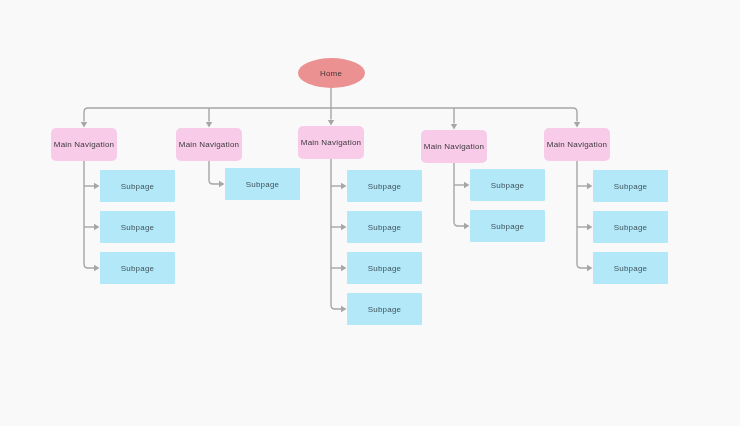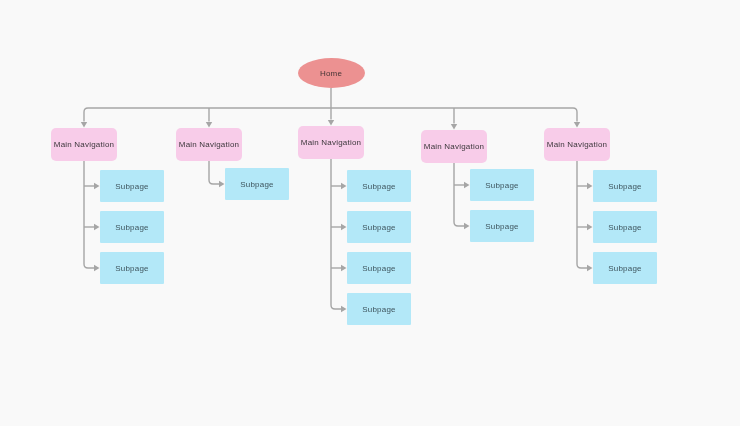--- a/index.html
+++ b/index.html
@@ -45,21 +45,21 @@
     background: var(--home-fill, #ec9191);
     color: var(--home-text, #463535);
   }
   .node-nav {
     width: 66px; height: 33px;
     border-radius: 5px;
     background: var(--nav-fill, #f8cce9);
     color: var(--nav-text, #3d383c);
   }
   .node-sub {
-    width: 64px; height: 32px;
+    width: 75px; height: 32px;
     border-radius: 1px;
     background: var(--sub-fill, #b3e8f8);
     color: var(--sub-text, #3e555e);
   }
 </style>
 </head>
 <body>
 
 <div id="canvas">
   <svg id="connectors" viewBox="0 0 740 426" xmlns="http://www.w3.org/2000/svg">

